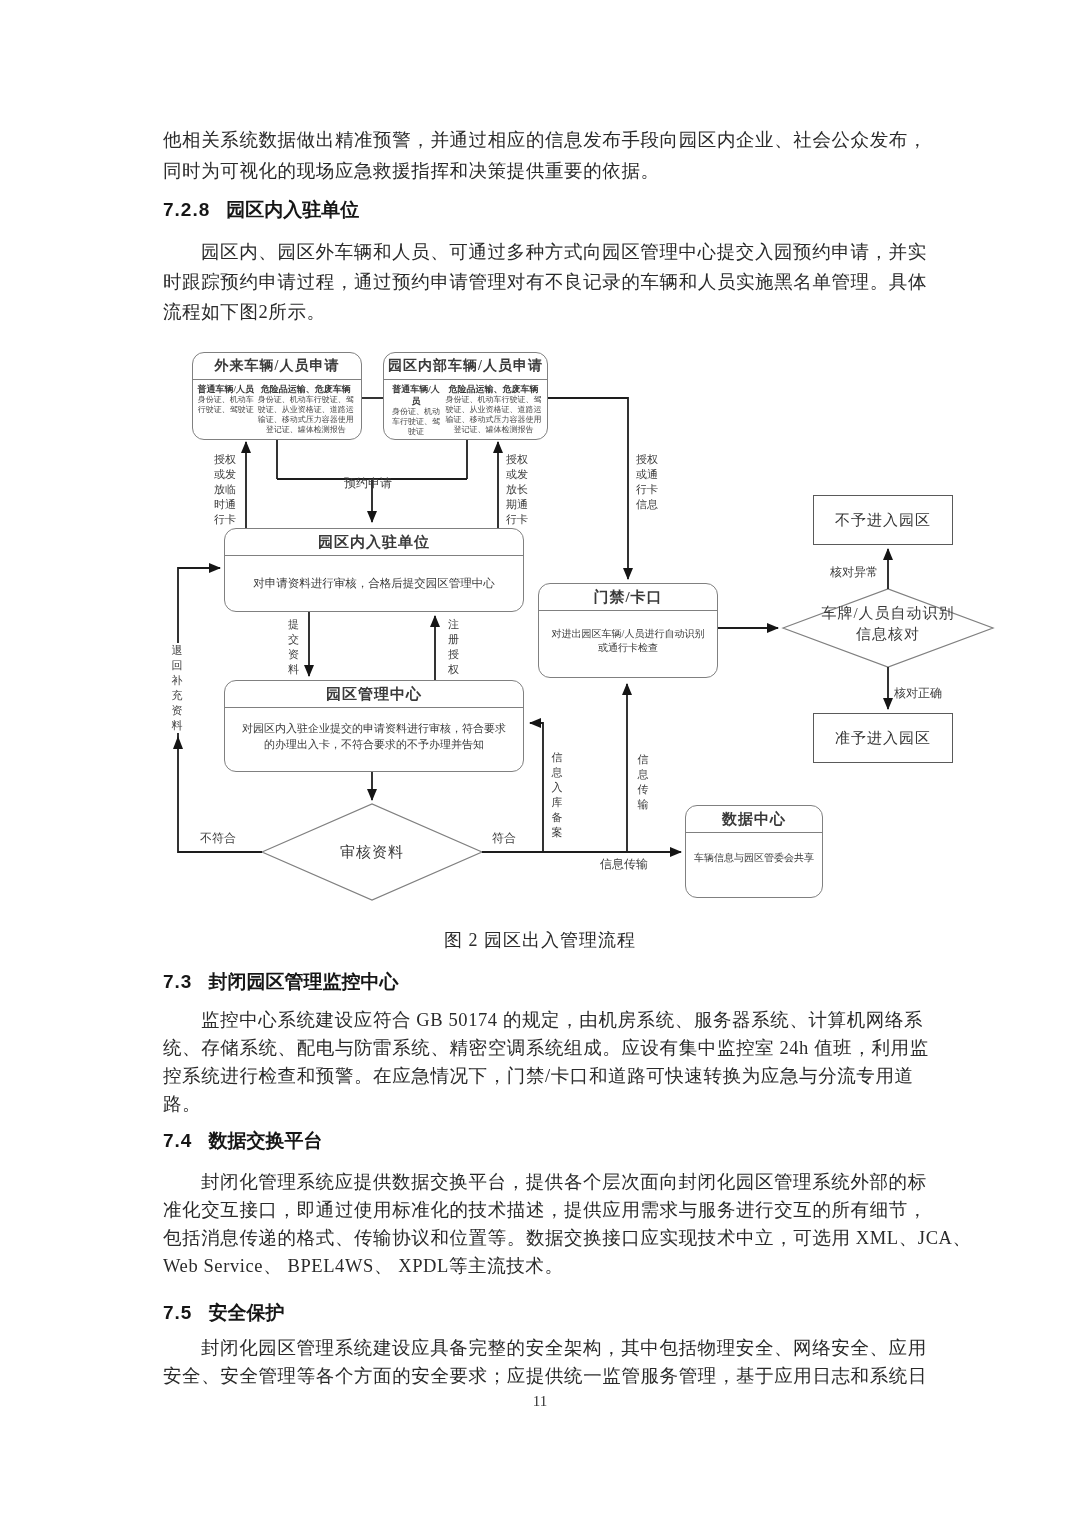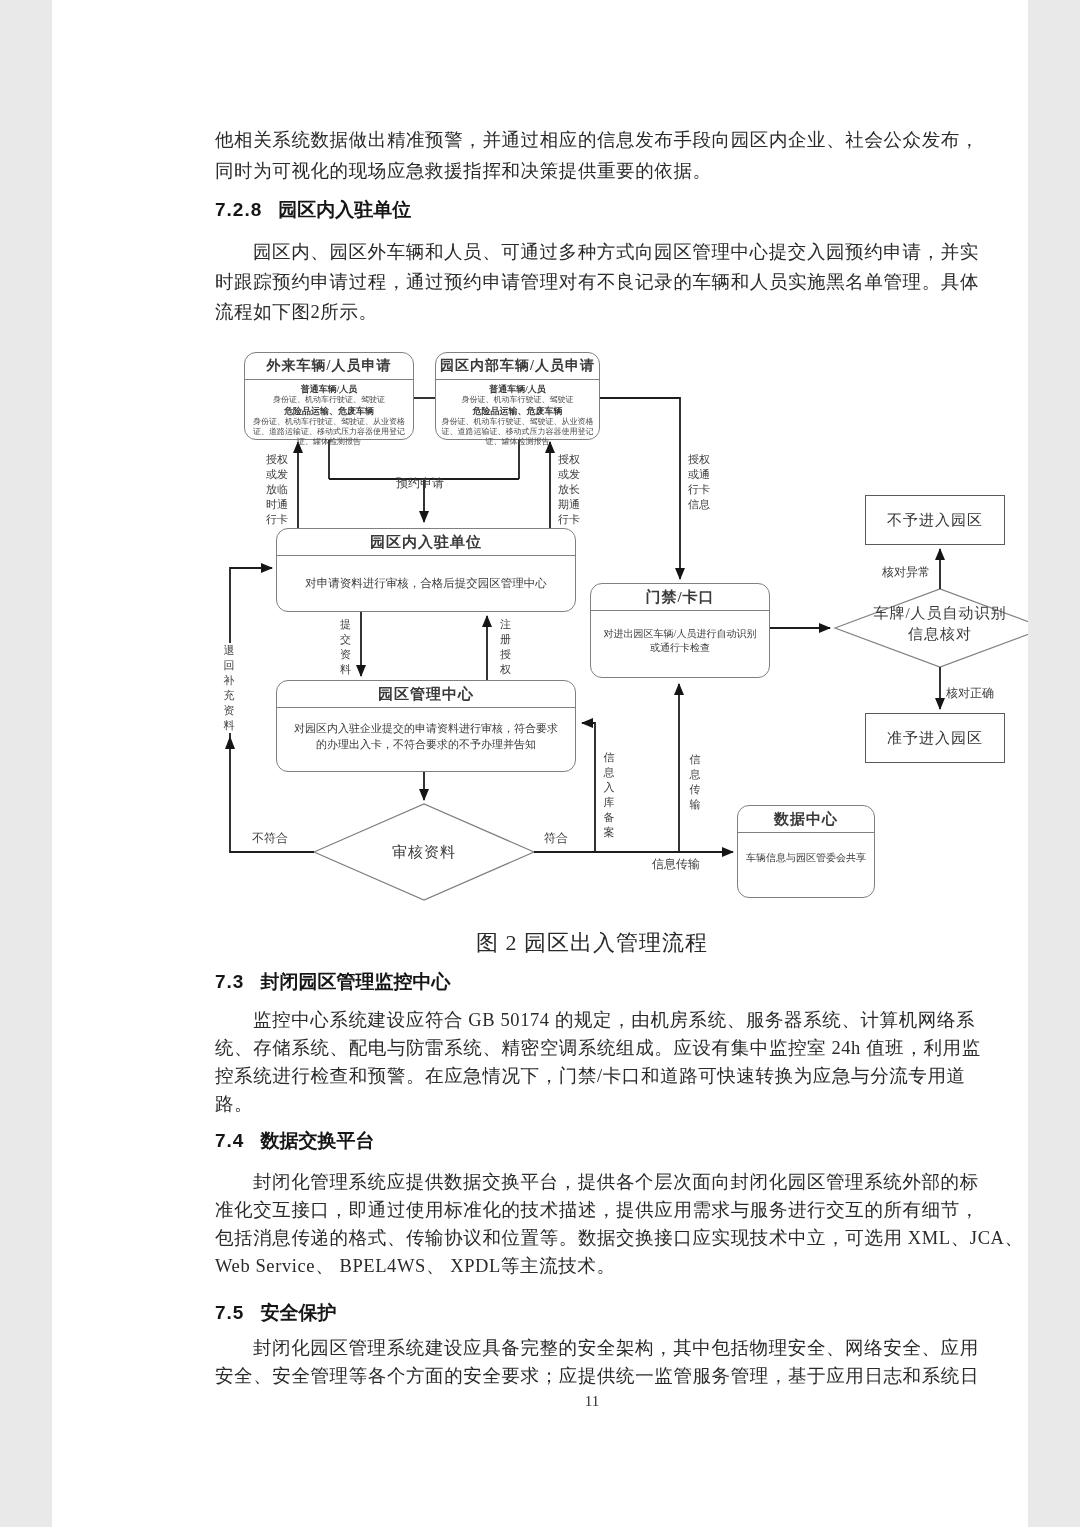--- a/index.html
+++ b/index.html
@@ -1,34 +1,34 @@
 <!DOCTYPE html>
 <html><head>
 <meta charset="utf-8">
 <style>
   html,body{margin:0;padding:0;background:#e9e9e9;}
-  .page{position:relative;width:976px;height:1527px;background:#ffffff;margin:0 auto;overflow:hidden;
+  .page{position:relative;width:1080px;height:1527px;background:#ffffff;margin:0 auto;overflow:hidden;
         font-family:"Liberation Serif","DejaVu Serif",serif;color:#262626;}
   
   .tl{position:absolute;left:163px;font-size:18.5px;letter-spacing:0.6px;line-height:24px;white-space:nowrap;color:#2a2a2a;}
   .indent{padding-left:38px;}
   
   .hd{position:absolute;left:163px;font-family:"Liberation Sans","DejaVu Sans",sans-serif;font-weight:bold;
       font-size:19px;color:#161616;white-space:nowrap;}
   .hd .num{margin-right:16px;letter-spacing:1px;}
-  .caption{position:absolute;left:0;width:1080px;text-align:center;font-size:22px;color:#2a2a2a;letter-spacing:1px;}
+  .caption{position:absolute;left:0;width:1080px;text-align:center;font-size:18px;color:#2a2a2a;letter-spacing:1px;}
   .pagenum{position:absolute;left:0;width:1080px;text-align:center;font-size:15px;color:#333;}
   
   .flow{position:absolute;left:0;top:0;width:1080px;height:1527px;}
   .flow svg{position:absolute;left:0;top:0;}
   .fnode{position:absolute;background:#fff;border:1.2px solid #808080;border-radius:12px;color:#3a3a3a;box-sizing:border-box;}
   .fnode .t{border-bottom:1px solid #808080;text-align:center;font-size:15px;line-height:26px;height:26px;letter-spacing:1px;font-weight:bold;}
   .fnode .b{text-align:center;}
   .topbox .t{font-size:14px;}
-  .cols{display:flex;padding:3px 4px 0 4px;flex-direction:column;}
+  .cols{display:flex;padding:3px 4px 0 4px;}
   .col1{flex:0 0 36%;}
   .col2{flex:1;}
   .colh{font-weight:bold;font-size:9px;text-align:center;line-height:12px;}
   .colb{font-size:8px;line-height:10px;text-align:center;color:#4a4a4a;}
   .sq{position:absolute;background:#fff;border:1.5px solid #5a5a5a;text-align:center;font-size:15px;color:#333;box-sizing:border-box;letter-spacing:1px;}
   .dmtext{position:absolute;text-align:center;font-size:15px;color:#3a3a3a;letter-spacing:1px;}
   
   .el{position:absolute;font-size:12px;color:#3d3d3d;white-space:nowrap;}
   .vl{position:absolute;font-size:11px;line-height:15px;color:#3d3d3d;word-break:break-all;white-space:normal;text-align:center;}
   .bgw{background:#fff;}

